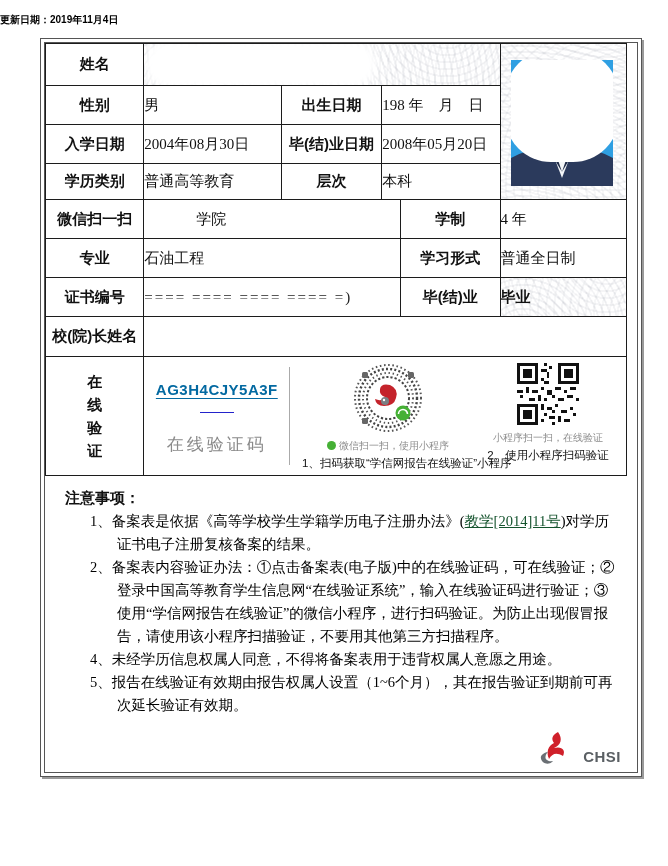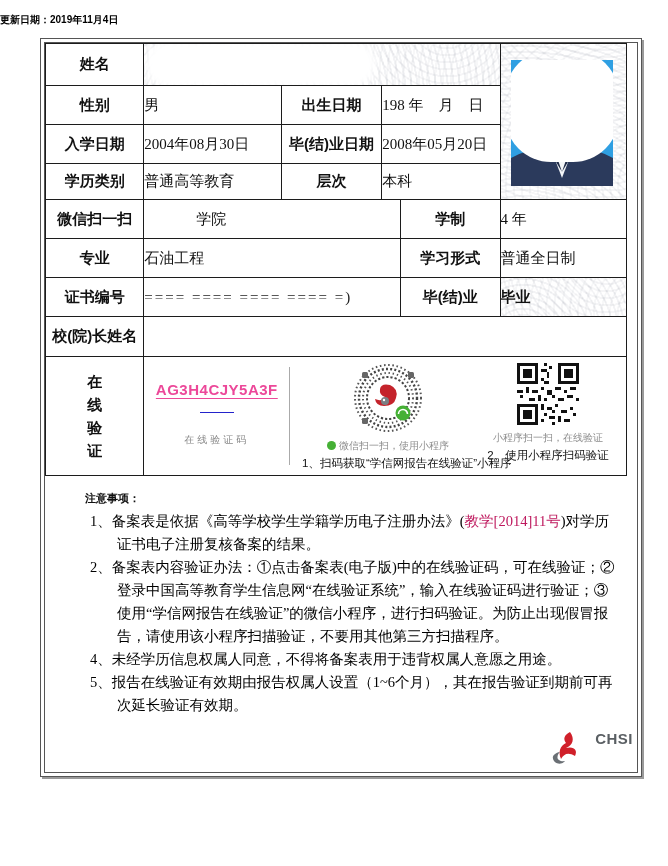--- a/index.html
+++ b/index.html
@@ -28,37 +28,37 @@
   .photo-suit{position:absolute;left:0;bottom:0;}
   .masked{filter:blur(0.7px);letter-spacing:2px;color:#222;}
   .grad-cell{font-weight:bold;}
 
   td.vert-lbl{font-weight:bold;font-size:15px;text-align:center;}
   .vert-lbl span{display:block;line-height:23px;}
 
   .verify-cell{vertical-align:top;}
   .verify-flex{display:flex;align-items:stretch;height:118px;}
   .code-zone{width:208px;text-align:center;padding-top:24px;}
-  .code-link{color:#ec4899;font-weight:bold;font-size:15px;letter-spacing:.5px;text-decoration:underline;text-underline-offset:3px;}
+  .code-link{color:#0369a1;font-weight:bold;font-size:15px;letter-spacing:.5px;text-decoration:underline;text-underline-offset:3px;}
   .code-tail{display:inline-block;width:34px;border-bottom:1.6px solid #2323cb;height:13px;}
-  .code-caption{margin-top:16px;color:#8a8a8a;font-size:10px;letter-spacing:3px;font-family:"Liberation Serif",serif;}
+  .code-caption{margin-top:16px;color:#8a8a8a;font-size:17px;letter-spacing:3px;font-family:"Liberation Serif",serif;}
   .vdivider{width:1px;background:#aaa;margin:10px 0;}
   .qr-zone{flex:1;display:flex;justify-content:flex-end;padding:6px 4px 0 4px;margin-left:8px;}
   .qr-block{text-align:center;width:172px;}
   .qr-block.right{width:148px;}
   .cap-small{font-size:10px;color:#8d8d8d;margin-top:2px;white-space:nowrap;}
   .cap-main{font-size:11.5px;color:#111;margin-top:3px;white-space:nowrap;}
   .wechat-dot{display:inline-block;width:9px;height:9px;border-radius:50%;background:#45b035;vertical-align:-1px;margin-right:3px;}
 
   .notes{padding:10px 18px 0 20px;font-family:"Liberation Serif",serif;}
-  .notes-heading{font-weight:bold;font-size:11px;font-family:"Liberation Sans",sans-serif;line-height:24px;margin-left:20px;}
+  .notes-heading{font-weight:bold;font-size:15px;font-family:"Liberation Sans",sans-serif;line-height:24px;}
   .note-item{font-size:14.5px;line-height:23px;padding-left:52px;text-indent:-27px;color:#000;}
-  .note-link{color:#be185d;cursor:pointer;}
-
-  .chsi-logo{position:absolute;right:4px;bottom:8px;display:flex;align-items:flex-start;gap:15px;}
+  .note-link{color:#14532d;text-decoration:underline;cursor:pointer;}
+
+  .chsi-logo{position:absolute;right:16px;bottom:8px;display:flex;align-items:flex-end;gap:15px;}
   .chsi-text{font-size:15px;font-weight:bold;color:#5a5f63;letter-spacing:.5px;line-height:14px;}
 </style>
 </head>
 <body>
 
 <div class="page">
 
   <div class="update-date">更新日期：2019年11月4日</div>
 
   <div class="doc-border-outer">

